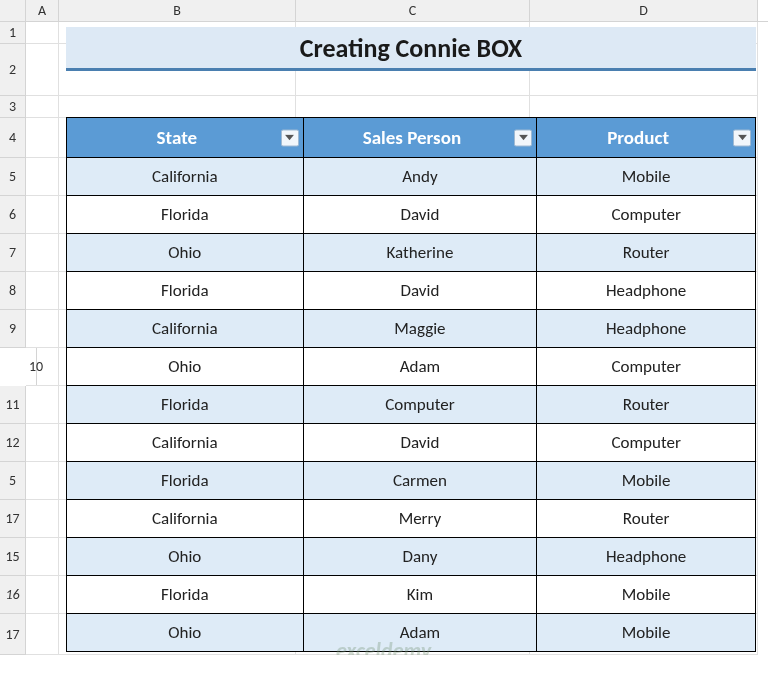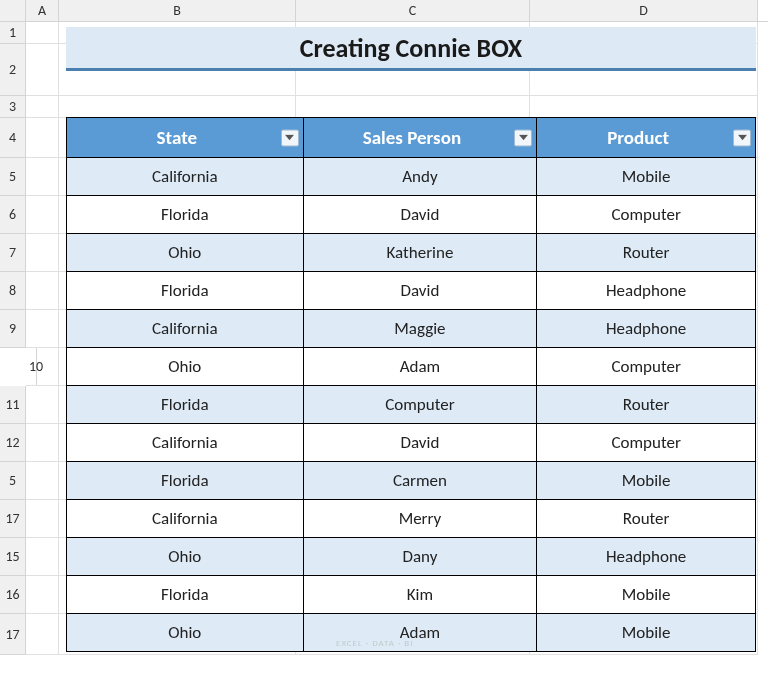--- a/index.html
+++ b/index.html
@@ -142,21 +142,21 @@
         <div class="rownum" style="height: 38px;">6</div>
         <div class="rownum" style="height: 38px;">7</div>
         <div class="rownum" style="height: 38px;">8</div>
         <div class="rownum" style="height: 38px;">9</div>
         <div class="rownum" style="height: 38px; margin-left: 36px;">10</div>
         <div class="rownum" style="height: 38px;">11</div>
         <div class="rownum" style="height: 38px;">12</div>
         <div class="rownum" style="height: 38px;">5</div>
         <div class="rownum" style="height: 38px;">17</div>
         <div class="rownum" style="height: 38px;">15</div>
-        <div class="rownum" style="height: 38px;">16</div>
+        <div class="rownum" style="height: 38px; font-style: italic;">16</div>
         <div class="rownum" style="height: 41px;">17</div>
       </div>
     <div class="cells">
       <div id="grid">
           <div class="gridrow" style="height: 22px;">
             <div class="gcell" style="width: 33px; height: 22px;"></div>
             <div class="gcell" style="width: 237px; height: 22px;"></div>
             <div class="gcell" style="width: 234px; height: 22px;"></div>
             <div class="gcell" style="width: 228px; height: 22px;"></div>
           </div>
@@ -349,17 +349,18 @@
               <td>Mobile</td>
             </tr>
             <tr class="band">
               <td>Ohio</td>
               <td>Adam</td>
               <td>Mobile</td>
             </tr>
           </tbody>
       </table>
       <div class="watermark">
+        <span>exceldemy</span>
         <small>EXCEL · DATA · BI</small>
       </div>
     </div>
   </div>
 </div>
 
 </body></html>

